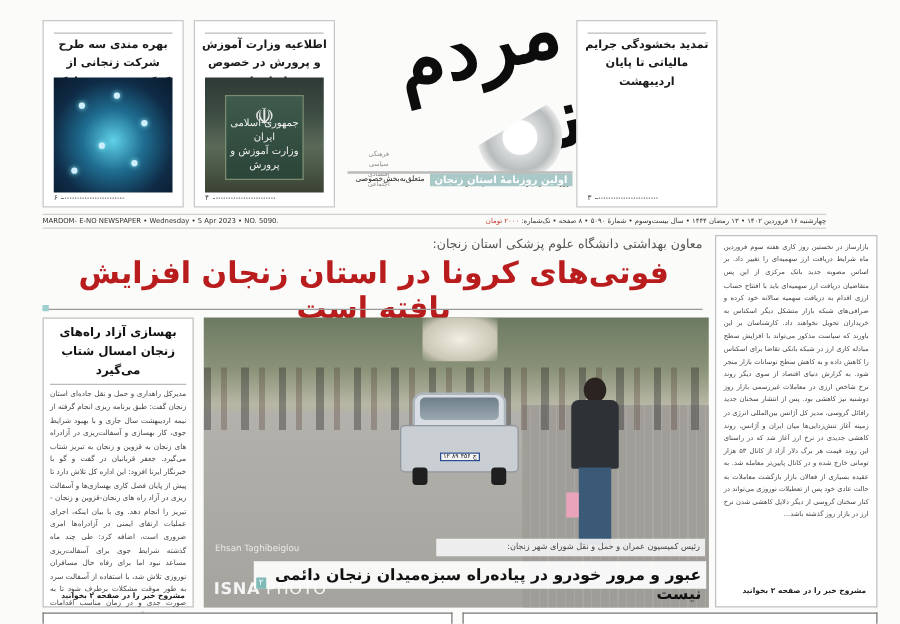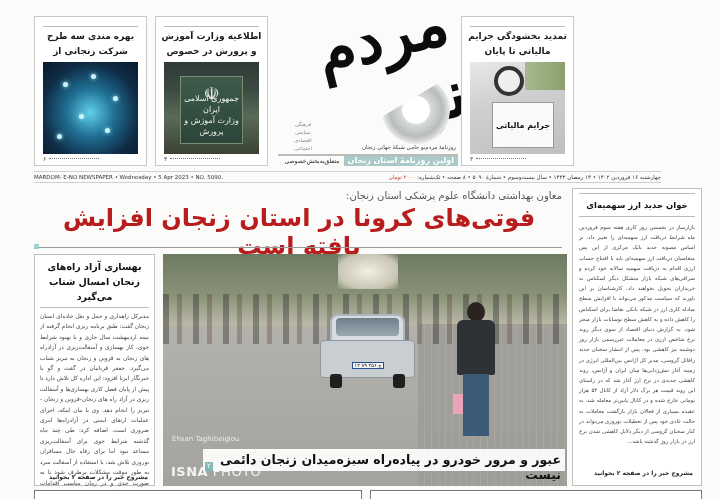--- a/index.html
+++ b/index.html
@@ -35,21 +35,21 @@
   .img-stock .bull { position: absolute; left: 10px; top: 28px; width: 52px; height: 38px; background: rgba(120,200,255,0.55); border-radius: 40% 40% 30% 30%; box-shadow: 0 0 6px #7fd3ff; }
   .img-stock .arrow { position: absolute; left: 40px; top: 20px; width: 60px; height: 8px; background: #4ddc4a; transform: rotate(-38deg); transform-origin: left center; }
   .img-stock .arrow:after { content: ""; position: absolute; right: -8px; top: -7px; border-left: 12px solid #4ddc4a; border-top: 11px solid transparent; border-bottom: 11px solid transparent; }
 
   
   .masthead { position: absolute; left: 278px; top: 10px; width: 180px; height: 155px; }
   .logo { position: absolute; left: 10px; top: -6px; font-family: "DejaVu Serif", serif; font-size: 62px; font-weight: bold; color: #0c0c0c; direction: rtl; letter-spacing: -2px; transform: rotate(-14deg); transform-origin: center; }
   .ornament { position: absolute; left: 104px; top: 66px; width: 68px; height: 68px; border-radius: 50%; background: radial-gradient(circle, #fff 0 28%, #d9dcdc 30%, #b8bcbc 55%, #e8e8e8 70%, transparent 72%); clip-path: polygon(0 60%, 100% 0, 100% 100%, 0 100%); }
   .sidebar-words { position: absolute; left: 10px; top: 110px; width: 30px; font-size: 5px; color: #888; line-height: 8px; text-align: center; direction: rtl; }
   .tagline { position: absolute; left: 28px; top: 134px; width: 150px; font-size: 5.5px; color: #333; direction: rtl; text-align: right; }
-  .mast-bar { position: absolute; left: 0; top: 144px; width: 180px; height: 12px; border-top: 2px solid #bbb; display: flex; direction: rtl; align-items: flex-end; }
+  .mast-bar { position: absolute; left: 0; top: 127px; width: 180px; height: 12px; border-top: 2px solid #bbb; display: flex; direction: rtl; align-items: flex-end; }
   .mast-bar .first { background: #a8c9c8; color: #fff; font-size: 8px; font-weight: bold; padding: 0 4px; line-height: 10px; }
   .mast-bar .owner { font-size: 6px; color: #222; padding: 0 4px; line-height: 10px; }
 
   
   .datestrip { position: absolute; left: 34px; top: 171px; width: 627px; height: 12px; border-top: 1px solid #cfcfcf; border-bottom: 1px solid #cfcfcf; font-size: 5.5px; line-height: 10px; color: #333; }
   .datestrip .en { position: absolute; left: 0; }
   .datestrip .fa { position: absolute; right: 0; direction: rtl; }
   .datestrip .fa .price { color: #c0392b; }
 
   
@@ -151,25 +151,20 @@
     <div class="tagline">روزنامهٔ مردم‌نو حامی شبکهٔ جهانی زنجان</div>
     <div class="mast-bar">
       <span class="first">اولین روزنامهٔ استان زنجان</span>
       <span class="owner">متعلق‌به‌بخش‌خصوصی</span>
     </div>
   </div>
 
   <div class="teaser" id="t3">
     <div class="rule"></div>
     <div class="ttl">تمدید بخشودگی جرایم مالیاتی تا پایان اردیبهشت</div>
-    <div class="img img-tax">
-      <span class="lens"></span>
-      <span class="money"></span>
-      <span class="card">جرایم مالیاتی</span>
-    </div>
     <div class="pg">
         <span>۳</span>
         <span class="line"></span>
       </div>
   </div>
 
 
   <div class="datestrip">
     <span class="en">MARDOM- E-NO  NEWSPAPER  • Wednesday • 5  Apr 2023 • NO.  5090.</span>
     <span class="fa"><span>چهارشنبه  ۱۶  فروردین ۱۴۰۲ • ۱۳ رمضان ۱۴۴۴ • سال بیست‌وسوم • شمارهٔ ۵۰۹۰ • ۸ صفحه • تک‌شماره:</span> <span class="price">۲۰۰۰ تومان</span></span>
@@ -200,25 +195,25 @@
       <div class="wheel" style="right:10px"></div>
     </div>
     <div class="man">
       <div class="head"></div>
       <div class="torso"></div>
       <div class="legs"></div>
       <div class="bag"></div>
     </div>
     <div class="isna"><b>ISNA</b> <span>PHOTO</span></div>
     <div class="isna-by">Ehsan Taghibeiglou</div>
+    <div class="cap-kicker">رئیس کمیسیون عمران و حمل و نقل شورای شهر زنجان:</div>
     <div class="cap-head">عبور و مرور خودرو در پیاده‌راه سبزه‌میدان زنجان دائمی نیست</div>
     <div class="cap-num">۲</div>
   </div>
 
   <div class="rightbox">
-    <div class="ttl">خوان جدید ارز سهمیه‌ای</div>
     <div class="body">بازارساز در نخستین روز کاری هفته سوم فروردین ماه شرایط دریافت ارز سهمیه‌ای را تغییر داد. بر اساس مصوبه جدید بانک مرکزی از این پس متقاضیان دریافت ارز سهمیه‌ای باید با افتتاح حساب ارزی اقدام به دریافت سهمیه سالانه خود کرده و صرافی‌های شبکه بازار متشکل دیگر اسکناس به خریداران تحویل نخواهند داد. کارشناسان بر این باورند که سیاست مذکور می‌تواند با افزایش سطح مبادله کاری ارز در شبکه بانکی تقاضا برای اسکناس را کاهش داده و به کاهش سطح نوسانات بازار منجر شود. به گزارش دنیای اقتصاد از سوی دیگر روند نرخ شاخص ارزی در معاملات غیررسمی بازار روز دوشنبه نیز کاهشی بود. پس از انتشار سخنان جدید رافائل گروسی، مدیر کل آژانس بین‌المللی انرژی در زمینه آغاز تنش‌زدایی‌ها میان ایران و آژانس، روند کاهشی جدیدی در نرخ ارز آغاز شد که در راستای این روند قیمت هر برگ دلار آزاد از کانال ۵۳ هزار تومانی خارج شده و در کانال پایین‌تر معامله شد. به عقیده بسیاری از فعالان بازار بازگشت معاملات به حالت عادی خود پس از تعطیلات نوروزی می‌تواند در کنار سخنان گروسی از دیگر دلایل کاهشی شدن نرخ ارز در بازار روز گذشته باشد...</div>
     <div class="more">مشروح خبر را در صفحه ۲ بخوانید</div>
   </div>
 
   <div class="bottom-frame" style="left:34px;width:328px"></div>
   <div class="bottom-frame" style="left:370px;width:332px"></div>
 </div>
 
 </body></html>

